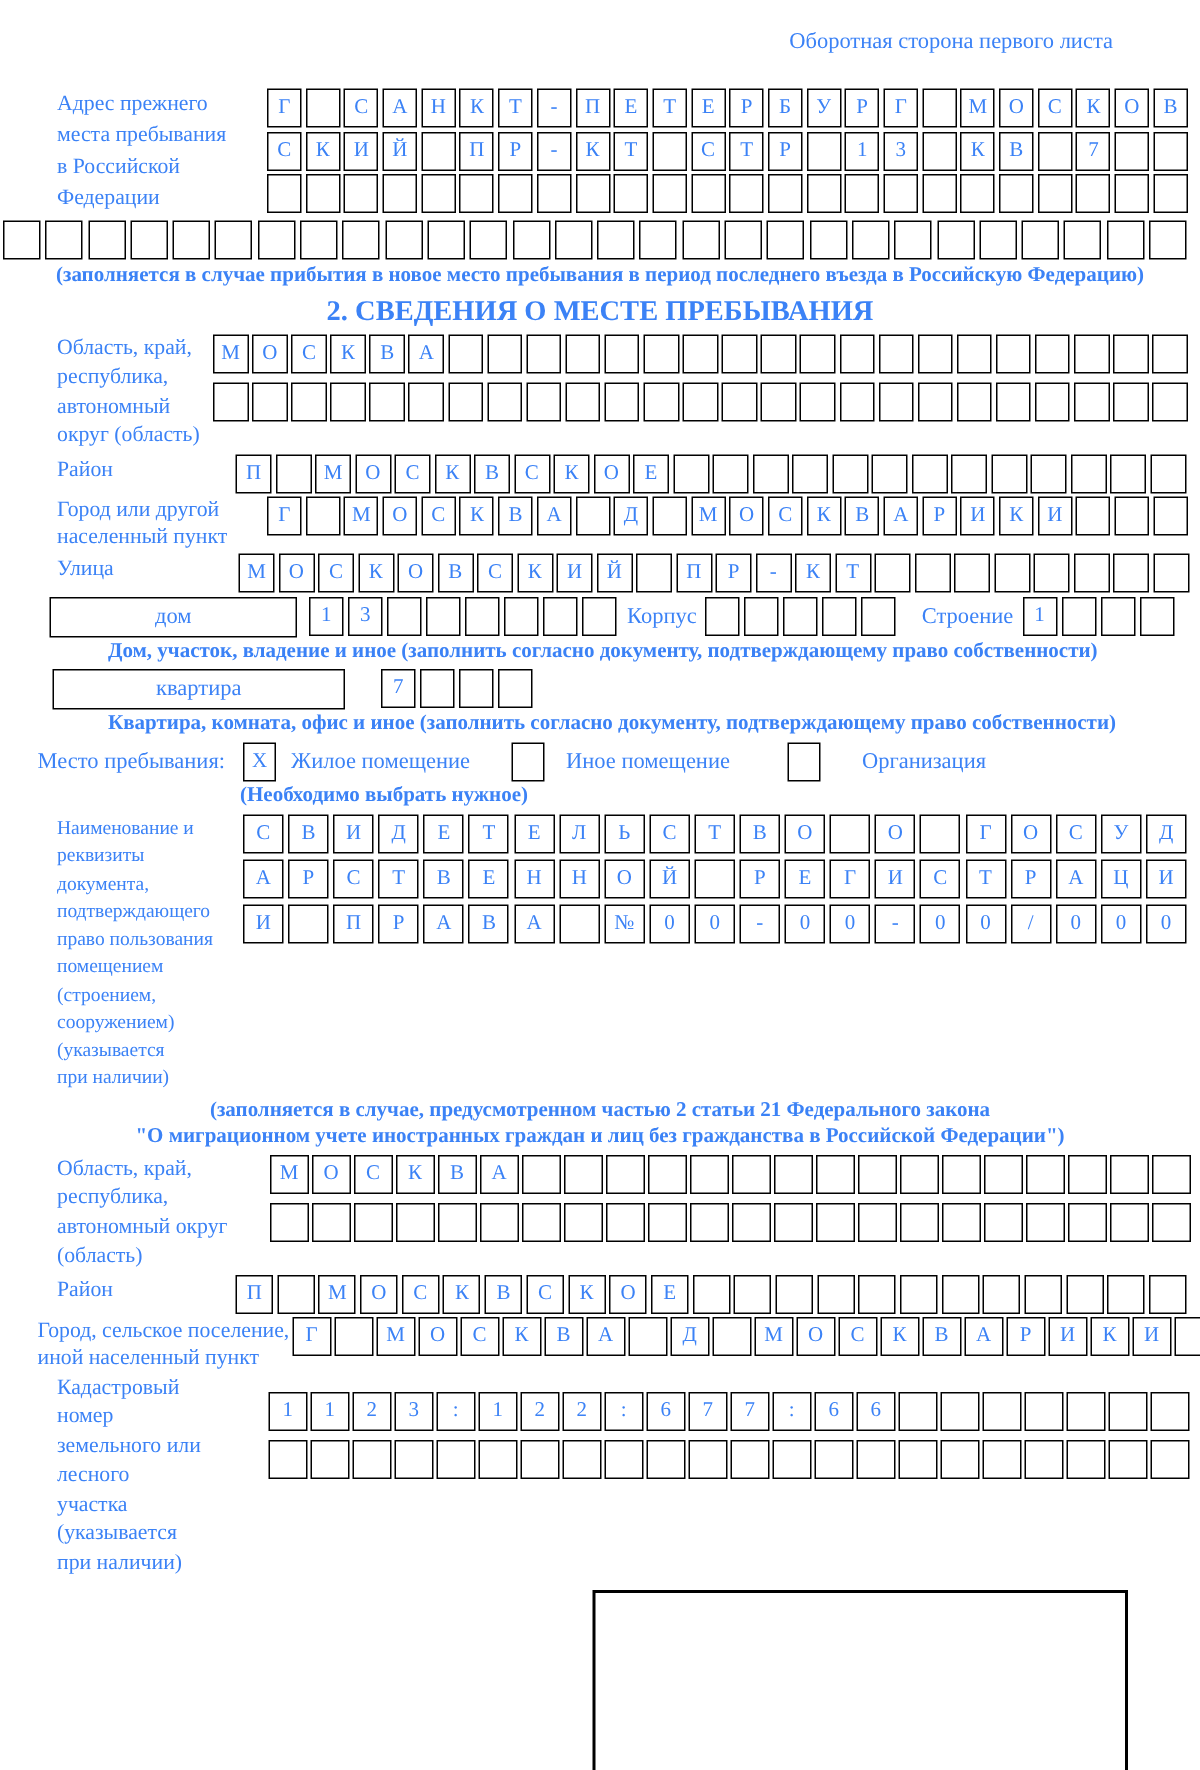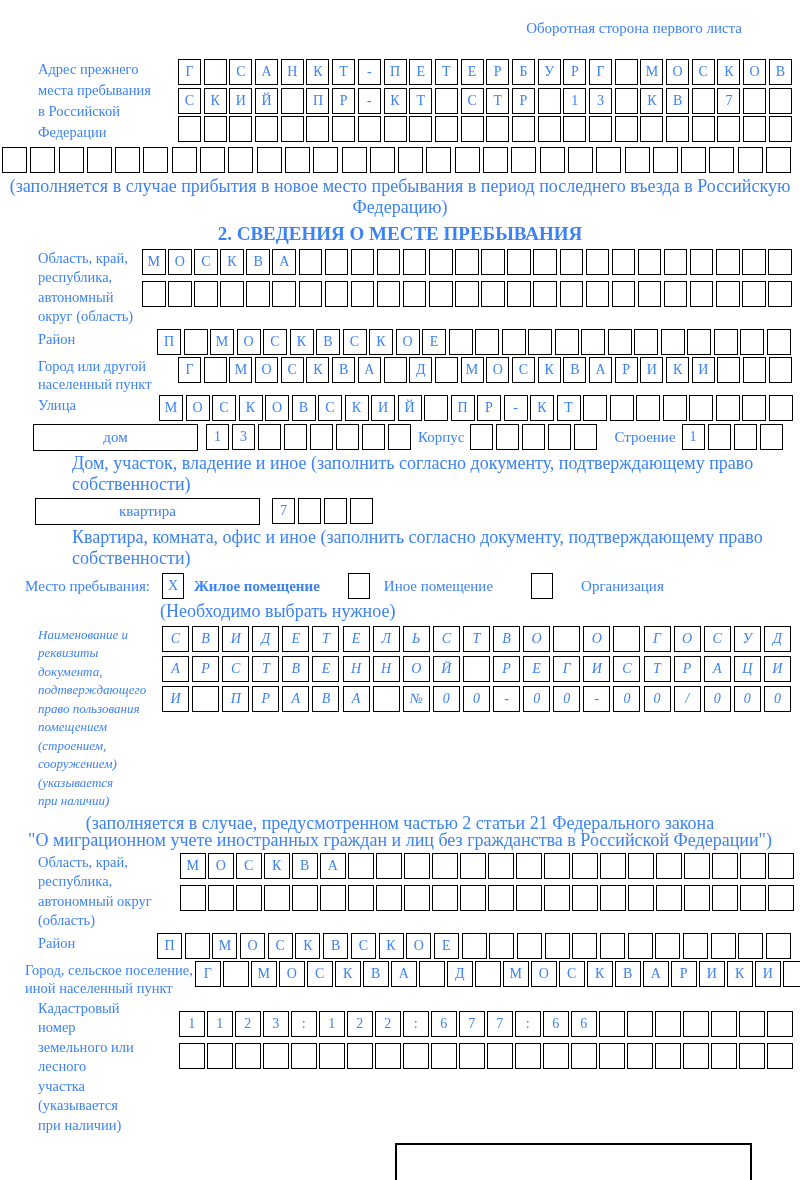--- a/index.html
+++ b/index.html
@@ -23,21 +23,21 @@
   .cg-a .cell { width:23px;   margin-right:2.7px; }
   .cg-f .cell { width:25px;   margin-right:3.3px; }
   .cg-b .cell { width:23.5px; margin-right:2.6px; }
   .cg-c .cell { width:24px;   margin-right:2.5px; }
   .cg-d .cell { width:23px;   margin-right:3px; }
   .cg-e .cell { width:27px;   margin-right:3.1px; }
   .cg-g .cell { width:25.5px; margin-right:2.5px; }
   .cg-h .cell { width:25px;   margin-right:2.7px; }
   .mb2 { margin-bottom:2.5px; }
   .mb6 { margin-bottom:6px; }
-  .note { font-size:18px; }
+  .note { font-size:14px;font-weight:bold; }
   .note-c { text-align:center; }
   .sect-title { text-align:center; font-weight:bold; font-size:19px; }
   .widebox {
     border:1.5px solid #000; height:27px; display:flex;
     align-items:center; justify-content:center; font-size:15px;
   }
   .inline-lbl { font-size:15px; line-height:27px; }
   .chk {
     width:22px; height:26px; border:1.5px solid #000;
     display:flex; align-items:center; justify-content:center;
@@ -350,42 +350,42 @@
     <div class="crow cg-d">
         <div class="cell">1</div>
         <div class="cell"></div>
         <div class="cell"></div>
         <div class="cell"></div>
       </div>
   </div>
   <div class="note" style="margin:2px 0 0 72px;">Дом, участок, владение и иное (заполнить согласно документу, подтверждающему право собственности)</div>
 
   <div class="frow" style="margin-top:3px; margin-left:35px; align-items:center;">
-    <div class="widebox" style="width:225px; margin-right:12px;">квартира</div>
+    <div class="widebox" style="width:195px; margin-right:24px;">квартира</div>
     <div class="crow cg-d">
         <div class="cell">7</div>
         <div class="cell"></div>
         <div class="cell"></div>
         <div class="cell"></div>
       </div>
   </div>
   <div class="note" style="margin:2px 0 0 72px;">Квартира, комната, офис и иное (заполнить согласно документу, подтверждающему право собственности)</div>
 
   <div class="frow" style="margin-top:4px; margin-left:25px; align-items:center;">
     <div class="inline-lbl">Место пребывания:</div>
     <div class="chk" style="margin-left:12px;">X</div>
-    <div class="inline-lbl" style="margin-left:10px;font-weight:bold;">Жилое помещение</div>
+    <div class="inline-lbl" style="margin-left:10px;">Жилое помещение</div>
     <div class="chk" style="margin-left:28px;"></div>
     <div class="inline-lbl" style="margin-left:14px;">Иное помещение</div>
     <div class="chk" style="margin-left:38px;"></div>
     <div class="inline-lbl" style="margin-left:28px;">Организация</div>
   </div>
   <div class="note" style="margin-left:160px; margin-top:1px;">(Необходимо выбрать нужное)</div>
 
-  <div class="frow" style="margin-top:4px;font-style:italic;">
+  <div class="frow" style="margin-top:4px;">
     <div class="lbl" style="width:162px; font-size:13px; line-height:18.5px;">Наименование и реквизиты
 документа, подтверждающего
 право пользования
 помещением (строением,
 сооружением) (указывается
 при наличии)</div>
     <div class="cellcol">
       <div class="crow cg-e mb2" style="margin-bottom:4px;">
           <div class="cell">С</div>
           <div class="cell">В</div>

